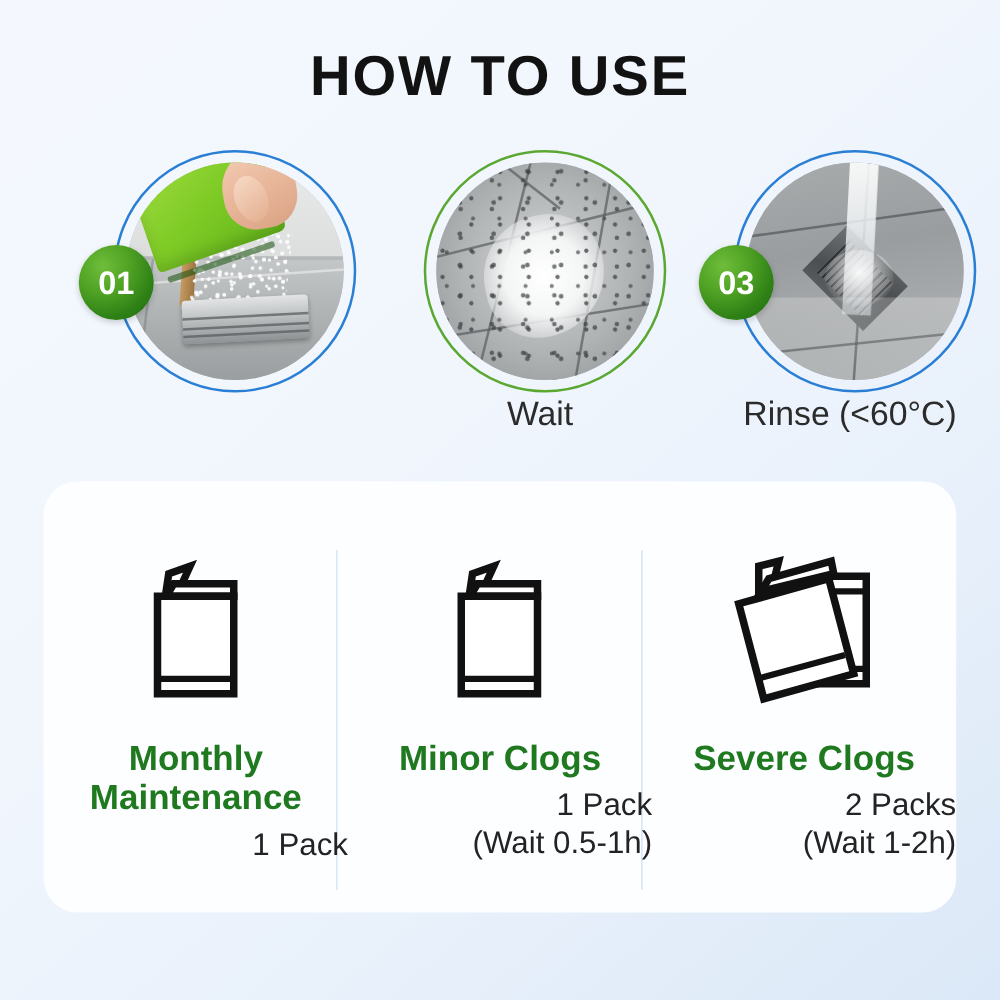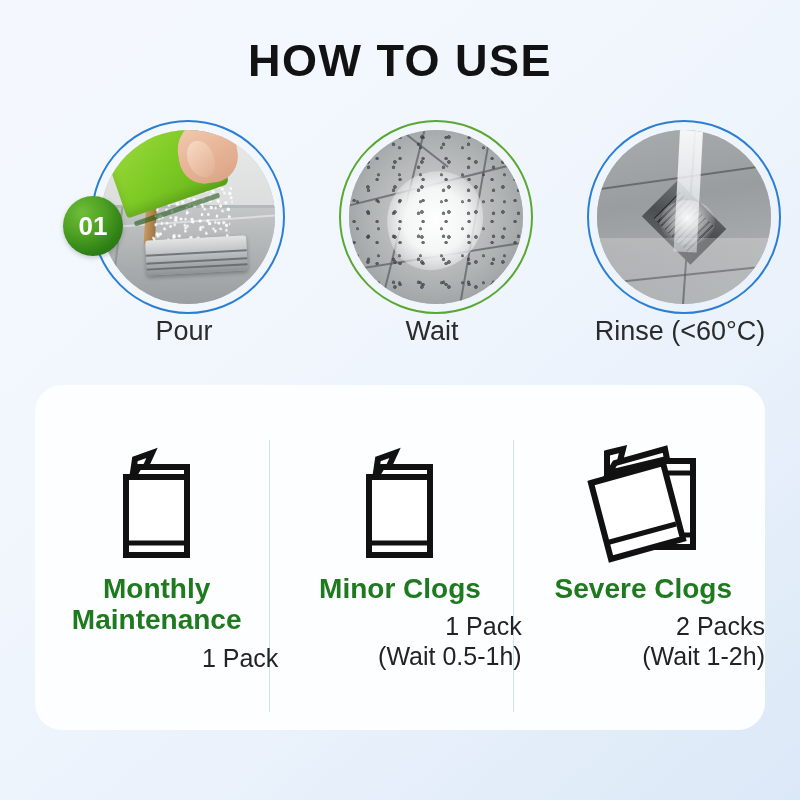--- a/index.html
+++ b/index.html
@@ -215,21 +215,21 @@
     height: 140px;
     display: flex;
     align-items: center;
     justify-content: center;
   }
   .col-title {
     font-size: 28px;
     font-weight: bold;
     color: #1f7a1f;
     line-height: 1.12;
-    margin-top: 0;
+    margin-top: 18px;
   }
   .col-sub {
     font-size: 25px;
     color: #232323;
     line-height: 1.2;
     margin-top: 7px;
     white-space: pre-line;
     text-align: right;
   }
 </style>
@@ -256,21 +256,20 @@
           <div class="p1-drainline"></div>
           <div class="p1-drainline b"></div>
           <div class="p1-drainline c"></div>
         </div>
         <div class="p1-pouch"></div>
         <div class="p1-pouchtxt"></div>
         <div class="p1-hand"></div>
         <div class="p1-thumb"></div>
       </div>
       <div class="badge">01</div>
-      <div class="step-label">Pour</div>
     </div>
 
     <div class="step">
       <div class="ring green"></div>
       <div class="photo">
         <div class="p2-bg"></div>
         <div class="p2-seam" style="left:-8%;top:30%;width:120%;height:2px;transform:rotate(-14deg);"></div>
         <div class="p2-seam" style="left:-8%;top:72%;width:120%;height:2px;transform:rotate(-9deg);"></div>
         <div class="p2-seam" style="left:30%;top:-8%;width:2px;height:120%;transform:rotate(14deg);"></div>
         <div class="p2-seam" style="left:72%;top:-8%;width:2px;height:120%;transform:rotate(10deg);"></div>
@@ -288,20 +287,21 @@
         <div class="p3-tileline" style="left:-10%;top:26%;width:130%;height:2px;transform:rotate(-8deg);"></div>
         <div class="p3-tileline" style="left:-10%;top:82%;width:130%;height:2px;transform:rotate(-6deg);"></div>
         <div class="p3-tileline" style="left:52%;top:-6%;width:2px;height:130%;transform:rotate(4deg);"></div>
         <div class="p3-drain">
             <div class="p3-grate"></div>
           </div>
         <div class="p3-water"></div>
         <div class="p3-splash"></div>
         <div class="p3-sheen"></div>
       </div>
+      <div class="badge">03</div>
       <div class="step-label">Rinse (&lt;60°C)</div>
     </div>
 
   </div>
 
   <div class="card">
     <div class="divider d1"></div>
     <div class="divider d2"></div>
 
     <div class="cols">

